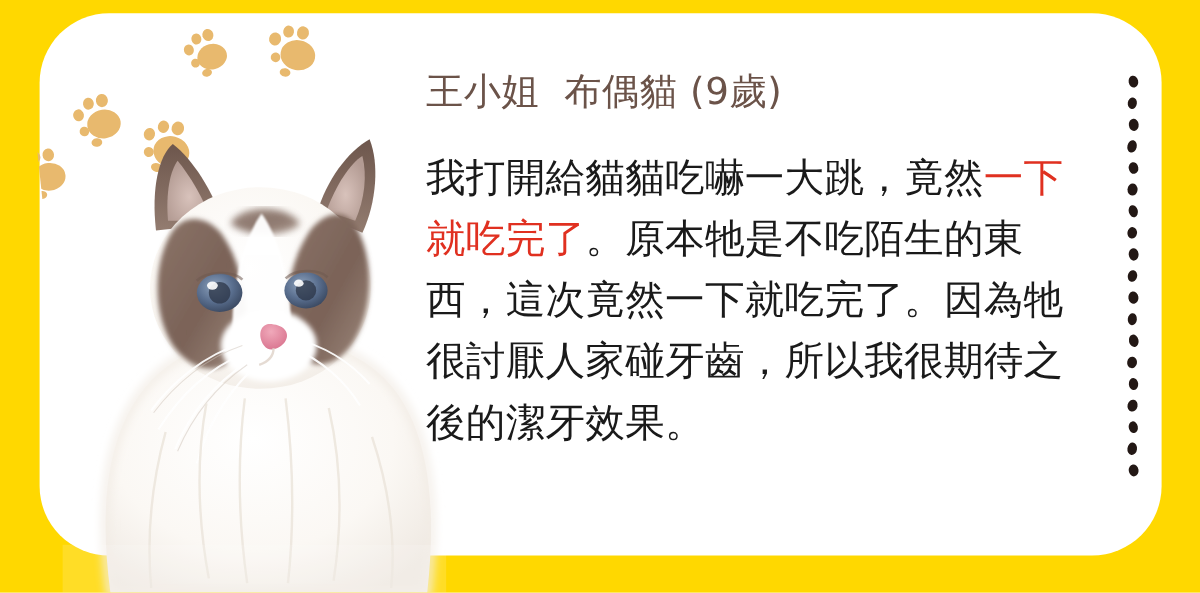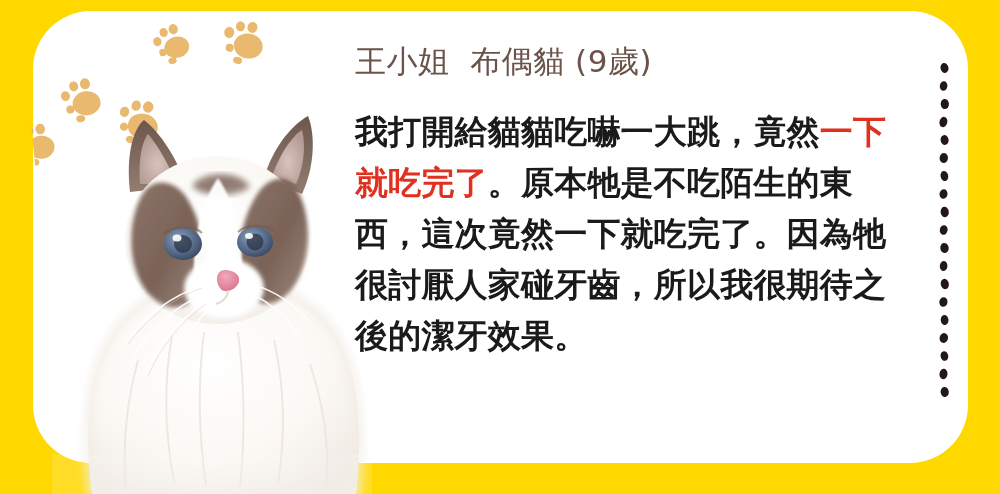--- a/index.html
+++ b/index.html
@@ -47,42 +47,42 @@
     height: 420px;
     z-index: 4;
     pointer-events: none;
   }
   #cat-photo svg { display: block; }
 
   
   #text-column {
     position: absolute;
     left: 355px;
-    top: 44px;
+    top: 60px;
     width: 560px;
     z-index: 5;
   }
 
   #person-heading {
     color: #6B5349;
     font-size: 31px;
     line-height: 1.15;
     letter-spacing: 0.5px;
     margin: 0 0 26px 0;
     white-space: pre;
     font-weight: 400;
   }
 
   #quote-body {
     color: #1a1a1a;
     font-size: 33px;
     line-height: 51px;
     letter-spacing: 0.2px;
     margin: 0;
-    font-weight: 700;
+    font-weight: 400;
     word-break: break-all;
   }
   #quote-body .hl {
     color: #E03020;
   }
 
   
   #dotted-rule {
     position: absolute;
     left: 936px;

